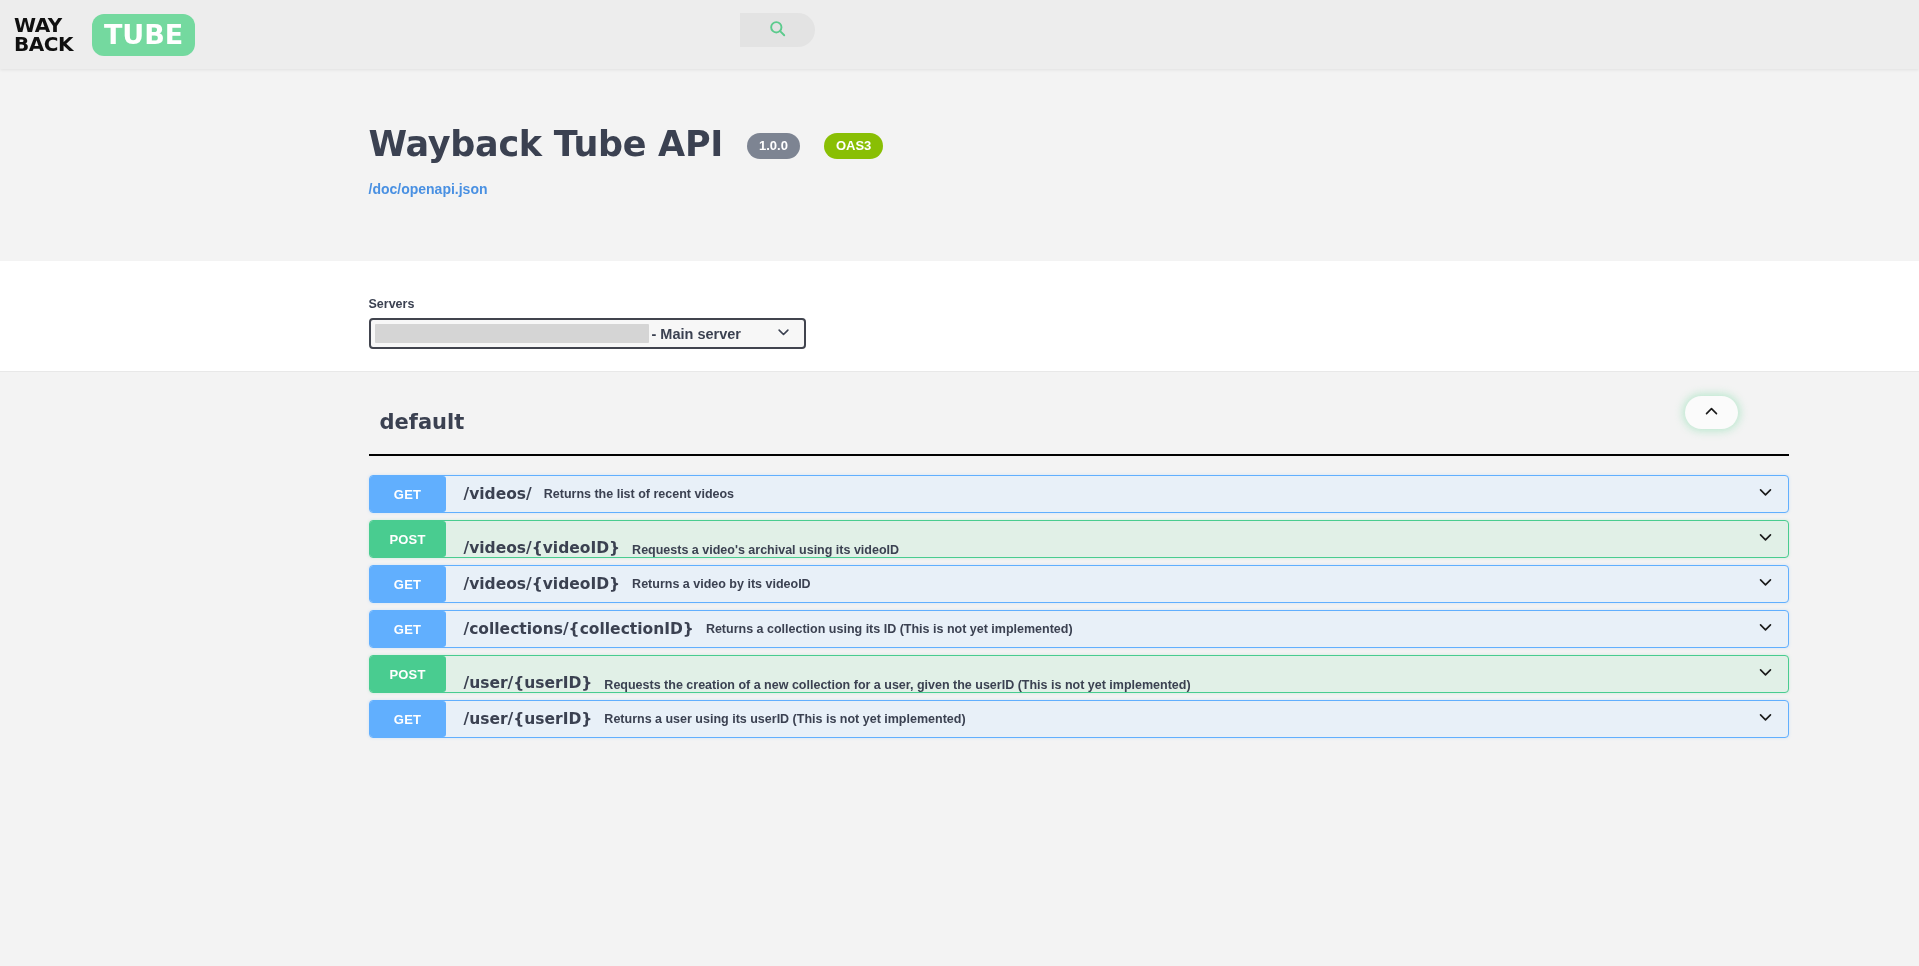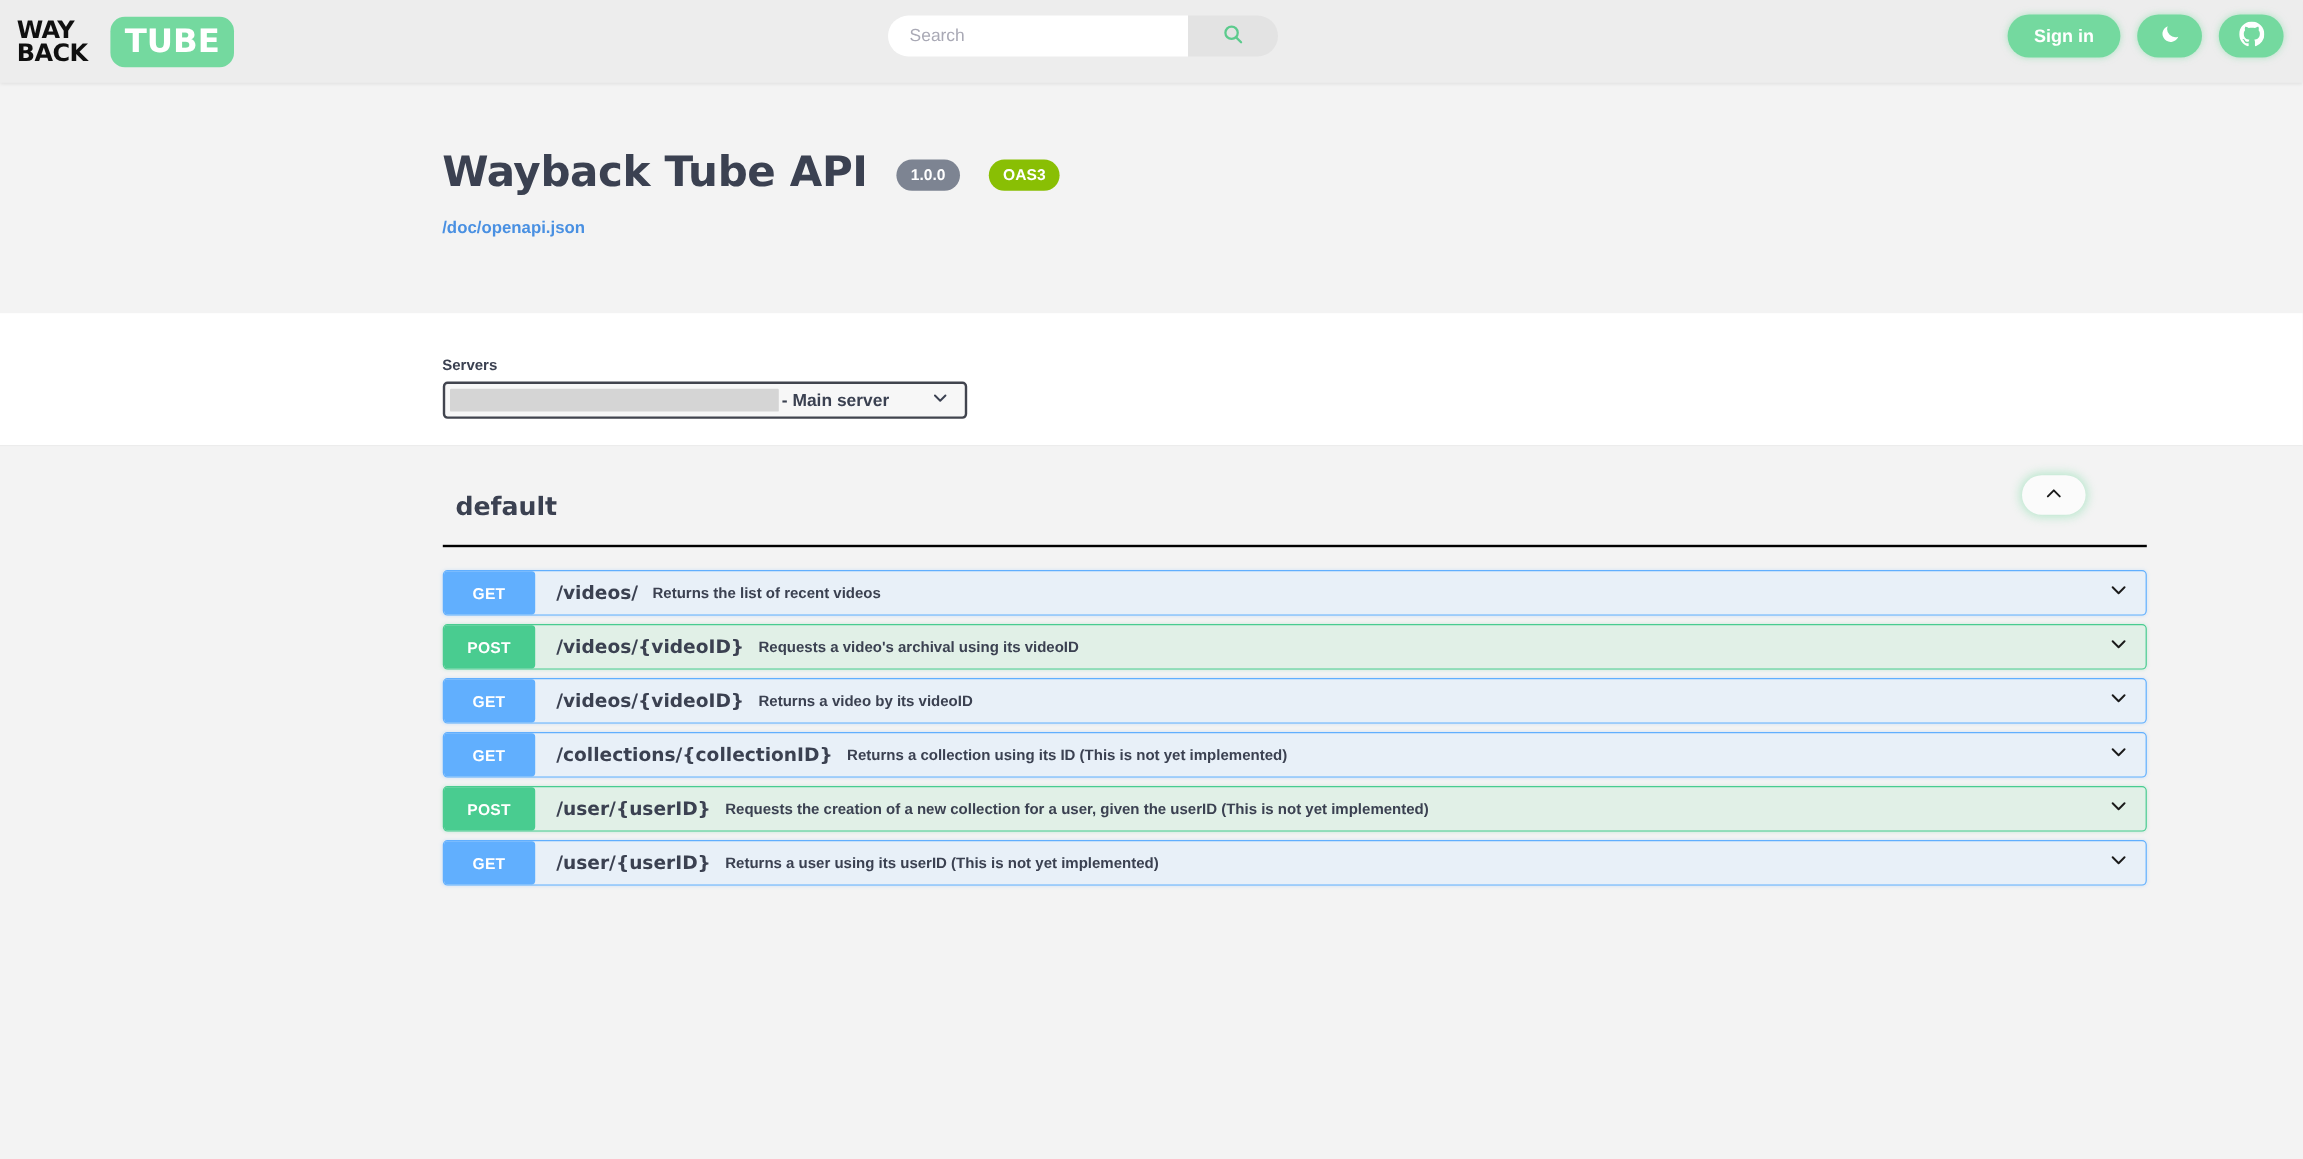--- a/index.html
+++ b/index.html
@@ -256,20 +256,21 @@
   }
   .op-row.get {
     background: #e8f0f8;
     border-color: #61affe;
     box-shadow: 0 0 3px rgba(97,175,254,0.25);
   }
   .op-row.post {
     background: #e1f0e7;
     border-color: #49cc90;
     box-shadow: 0 0 3px rgba(73,204,144,0.25);
+    align-items: flex-end;
   }
   .op-method {
     width: 76px;
     min-width: 76px;
     height: 100%;
     border-radius: 3px;
     color: #ffffff;
     font-size: 13px;
     font-weight: bold;
     font-family: "Liberation Sans", sans-serif;
@@ -310,57 +311,30 @@
 
   <div class="logo">
     <div class="logo-wayback">
       <div>WAY</div>
       <div>BACK</div>
     </div>
     <div class="logo-tube">TUBE</div>
   </div>
 
   <div class="search-wrap">
-    <input class="search-input" type="text" placeholder="Search" style="">
     <button class="search-button">
       <span>
         <svg width="19" height="19" viewBox="0 0 24 24" fill="none" stroke="#5ccb8d" stroke-width="2.4" stroke-linecap="round">
           <circle cx="10.5" cy="10.5" r="6.5"></circle>
           <line x1="15.3" y1="15.3" x2="20.5" y2="20.5"></line>
         </svg>
       </span>
     </button>
   </div>
 
-  <div class="header-actions">
-    <button class="btn-signin">Sign in</button>
-
-    <button class="btn-icon">
-      <span>
-        <svg width="19" height="19" viewBox="0 0 24 24" fill="#ffffff">
-          <path d="M20.5 14.6A8.6 8.6 0 0 1 9.4 3.5a8.6 8.6 0 1 0 11.1 11.1z"></path>
-        </svg>
-      </span>
-    </button>
-
-    <button class="btn-icon">
-      <span>
-        <svg width="21" height="21" viewBox="0 0 16 16" fill="#ffffff">
-          <path d="M8 0C3.58 0 0 3.58 0 8c0 3.54 2.29 6.53 5.47 7.59.4.07.55-.17.55-.38
-                   0-.19-.01-.82-.01-1.49-2.01.37-2.53-.49-2.69-.94-.09-.23-.48-.94-.82-1.13
-                   -.28-.15-.68-.52-.01-.53.63-.01 1.08.58 1.23.82.72 1.21 1.87.87 2.33.66
-                   .07-.52.28-.87.51-1.07-1.78-.2-3.64-.89-3.64-3.95 0-.87.31-1.59.82-2.15
-                   -.08-.2-.36-1.02.08-2.12 0 0 .67-.21 2.2.82.64-.18 1.32-.27 2-.27
-                   .68 0 1.36.09 2 .27 1.53-1.04 2.2-.82 2.2-.82.44 1.1.16 1.92.08 2.12
-                   .51.56.82 1.27.82 2.15 0 3.07-1.87 3.75-3.65 3.95.29.25.54.73.54 1.48
-                   0 1.07-.01 1.93-.01 2.2 0 .21.15.46.55.38A8.01 8.01 0 0 0 16 8c0-4.42-3.58-8-8-8z"></path>
-        </svg>
-      </span>
-    </button>
-  </div>
 </header>
 
 <section class="info-block">
   <div class="wrapper">
     <div class="api-title-row">
       <h1 class="api-title">Wayback Tube API</h1>
       <span class="badge-version">1.0.0</span>
       <span class="badge-oas">OAS3</span>
     </div>
     <a class="api-link">/doc/openapi.json</a>

